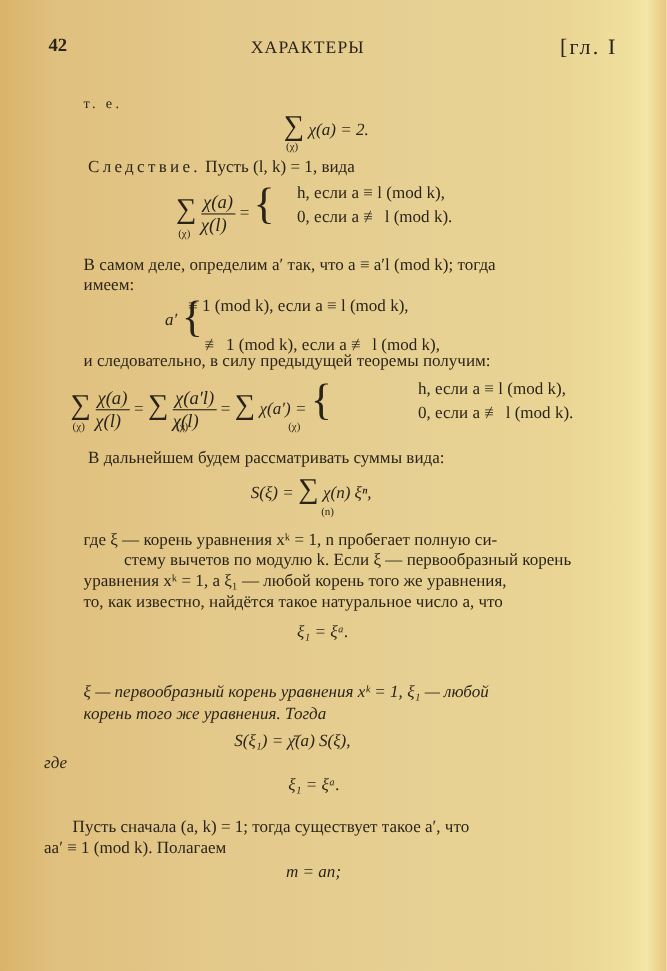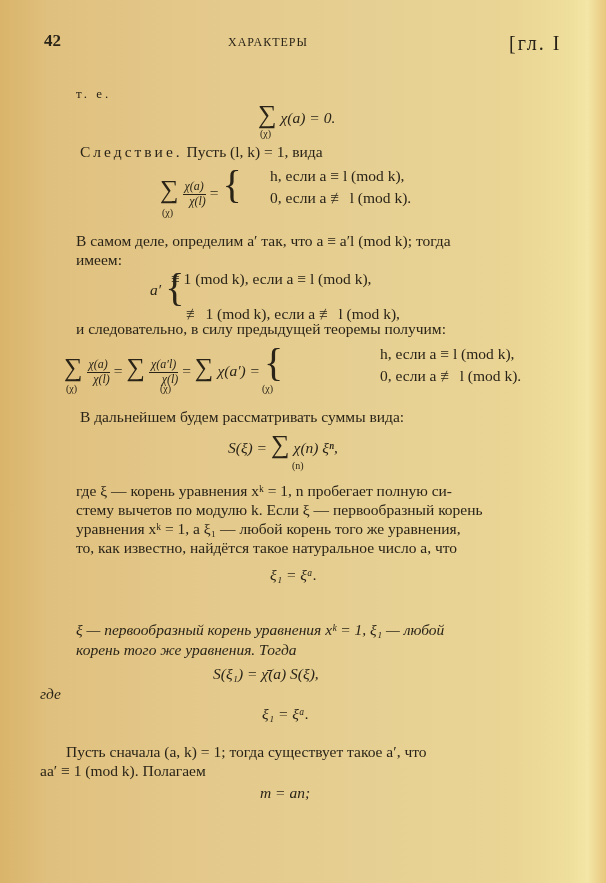--- a/index.html
+++ b/index.html
@@ -6,45 +6,45 @@
   body {
     width: 606px; height: 883px; overflow: hidden;
     background: linear-gradient(90deg, #d9b46a 0%, #e0c07e 8%, #e3c88a 30%, #e6cf92 60%, #ead595 85%, #efdf9c 94%, #f3e6a6 97%, #e8c77e 100%);
     font-family: "Liberation Serif", serif;
     color: #2a2418;
     position: relative;
   }
   .page { position: absolute; left: 0; top: 0; width: 606px; height: 883px; }
   .abs { position: absolute; white-space: nowrap; }
   .hdr-num { left: 44px; top: 31px; font-size: 17px; font-weight: bold; }
-  .hdr-title { left: 228px; top: 35px; font-size: 12px; letter-spacing: 1px; }
+  .hdr-title { left: 228px; top: 35px; font-size: 16px; letter-spacing: 1px; }
   .hdr-ch { left: 509px; top: 32px; font-size: 20px; letter-spacing: 2px; }
   .txt { font-size: 15.5px; }
   .it { font-style: italic; }
   .sp { letter-spacing: 3px; }
   .sm { font-size: 10px; }
   .sigma { font-size: 26px; line-height: 1; }
-  .frac { display: inline-block; vertical-align: middle; text-align: right; font-size: 12px; line-height: 1.15; }
+  .frac { display: inline-block; vertical-align: middle; text-align: left; font-size: 17px; line-height: 1.15; }
   .frac .num { border-bottom: 1px solid #2a2418; padding: 0 2px; }
   .brace { font-size: 40px; line-height: 1; font-weight: 100; }
   .line { position: absolute; left: 76px; width: 480px; font-size: 15.5px; white-space: nowrap; }
 </style>
 </head>
 <body>
 
 <div class="page">
   <div class="abs hdr-num">42</div>
   <div class="abs hdr-title">ХАРАКТЕРЫ</div>
   <div class="abs hdr-ch">[гл. I</div>
 
   <div class="abs txt" style="left:76px;top:86px;font-size:13px;letter-spacing:3px;">т. е.</div>
 
   <div class="abs" style="left:258px;top:102px;">
     <span class="sigma">∑</span>
-    <span class="txt it">χ(a) = 0.</span>
+    <span class="txt it">χ(a) = 2.</span>
     <div class="sm" style="position:absolute;left:2px;top:26px;">(χ)</div>
   </div>
 
   <div class="abs txt" style="left:80px;top:143px;">
     <span class="sp">Следствие.</span>
     <span>Пусть (l, k) = 1, вида</span>
   </div>
 
   <div class="abs" style="left:160px;top:165px;">
     <span class="sigma">∑</span>
@@ -88,21 +88,21 @@
   <div class="abs txt" style="left:80px;top:408px;">В дальнейшем будем рассматривать суммы вида:</div>
 
   <div class="abs" style="left:228px;top:432px;">
     <span class="txt it">S(ξ) =</span>
     <span class="sigma">∑</span>
     <span class="txt it">χ(n) ξⁿ,</span>
     <div class="sm" style="position:absolute;left:64px;top:28px;">(n)</div>
   </div>
 
   <div class="line" style="top:482px;">где ξ — корень уравнения  xᵏ = 1,  n пробегает полную си-</div>
-  <div class="line" style="top:501px;">стему вычетов по модулю k. Если ξ — первообразный корень</div>
+  <div class="line" style="top:501px;text-align:center;">стему вычетов по модулю k. Если ξ — первообразный корень</div>
   <div class="line" style="top:520px;">уравнения xᵏ = 1, а ξ₁ — любой корень того же уравнения,</div>
   <div class="line" style="top:539px;">то, как известно, найдётся такое натуральное число a, что</div>
 
   <div class="abs txt it" style="left:270px;top:566px;">ξ₁ = ξᵃ.</div>
 
   <div class="line it" style="top:621px;">ξ — первообразный корень уравнения  xᵏ = 1,  ξ₁ — любой</div>
   <div class="line it" style="top:641px;">корень того же уравнения. Тогда</div>
 
   <div class="abs txt it" style="left:213px;top:665px;text-align:center;">S(ξ₁) = χ̄(a) S(ξ),</div>
 

